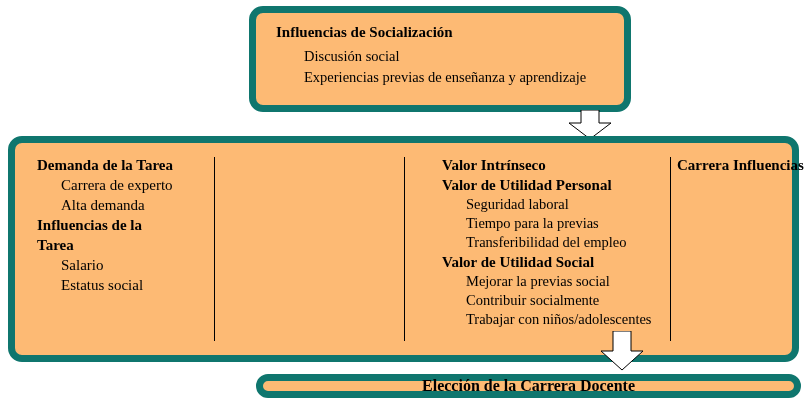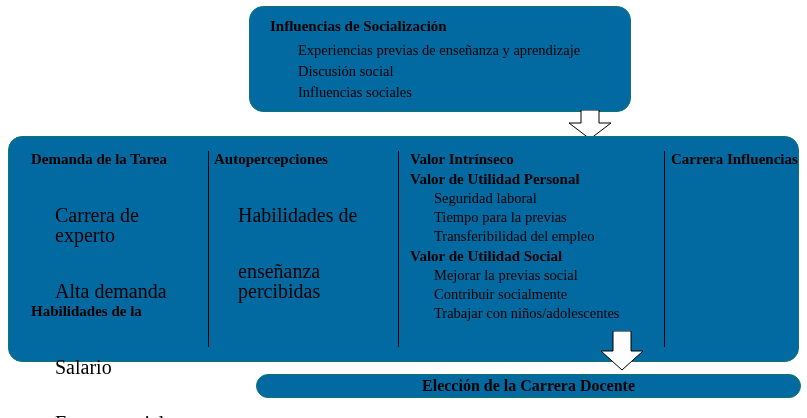--- a/index.html
+++ b/index.html
@@ -14,23 +14,23 @@
   #canvas {
     position: relative;
     width: 807px;
     height: 418px;
     overflow: hidden;
     background: #ffffff;
   }
 
   .box {
     position: absolute;
-    border: 1px solid #0f766e;
+    border: 7px solid #0f766e;
     border-radius: 14px;
-    background: #0369a1;
+    background: #fdba74;
     box-sizing: border-box;
   }
 
   
   #socialization-box {
     left: 249px;
     top: 6px;
     width: 382px;
     height: 106px;
     padding: 10px 14px 8px 20px;
@@ -67,34 +67,33 @@
     bottom: 14px;
     width: 1px;
     background: #000000;
   }
   .col .head {
     font-weight: bold;
     font-size: 15px;
     line-height: 20px;
   }
   .col .item {
-    font-size: 20px;
+    font-size: 15px;
     line-height: 20px;
     padding-left: 24px;
-    margin-top: 36px;
   }
   .col .item-tight {
     font-size: 14.5px;
     line-height: 19px;
     padding-left: 24px;
   }
 
   #col-demand { left: 22px; width: 170px; }
   #col-self   { left: 205px; width: 170px; }
-  #col-value  { left: 401px; width: 245px; }
+  #col-value  { left: 427px; width: 245px; }
   #col-alt    { left: 662px; width: 135px; }
   #col-alt .head { text-align: left; }
 
   #vline-1 { left: 199px; }
   #vline-2 { left: 389px; }
   #vline-3 { left: 655px; }
 
   
   #choice-box {
     left: 256px;
@@ -117,49 +116,44 @@
   #arrow-top { left: 568px; top: 110px; }
   #arrow-bottom { left: 600px; top: 331px; }
 </style>
 </head>
 <body>
 
 <div id="canvas">
 
   <div class="box" id="socialization-box">
     <div class="head">Influencias de Socialización</div>
+    <div class="item">Discusión social</div>
     <div class="item">Experiencias previas de enseñanza y aprendizaje</div>
-    <div class="item">Discusión social</div>
-    <div class="item">Influencias sociales</div>
   </div>
 
   <svg class="arrow" id="arrow-top" width="44" height="30" viewBox="0 0 44 30">
     <polygon points="13,0 31,0 31,13 43,13 22,29 1,13 13,13" fill="#ffffff" stroke="#000000" stroke-width="1"></polygon>
   </svg>
 
   <div class="box" id="main-box">
 
     <div class="vline" id="vline-1"></div>
     <div class="vline" id="vline-2"></div>
     <div class="vline" id="vline-3"></div>
 
     <div class="col" id="col-demand">
       <div class="head">Demanda de la Tarea</div>
       <div class="item">Carrera de experto</div>
       <div class="item">Alta demanda</div>
-      <div class="head">Habilidades de la</div>
+      <div class="head">Influencias de la</div>
+      <div class="head">Tarea</div>
       <div class="item">Salario</div>
       <div class="item">Estatus social</div>
     </div>
 
-    <div class="col" id="col-self">
-      <div class="head">Autopercepciones</div>
-      <div class="item">Habilidades de</div>
-      <div class="item">enseñanza percibidas</div>
-    </div>
 
     <div class="col" id="col-value">
       <div class="head">Valor Intrínseco</div>
       <div class="head">Valor de Utilidad Personal</div>
       <div class="item-tight">Seguridad laboral</div>
       <div class="item-tight">Tiempo para la previas</div>
       <div class="item-tight">Transferibilidad del empleo</div>
       <div class="head">Valor de Utilidad Social</div>
       <div class="item-tight">Mejorar la previas social</div>
       <div class="item-tight">Contribuir socialmente</div>

